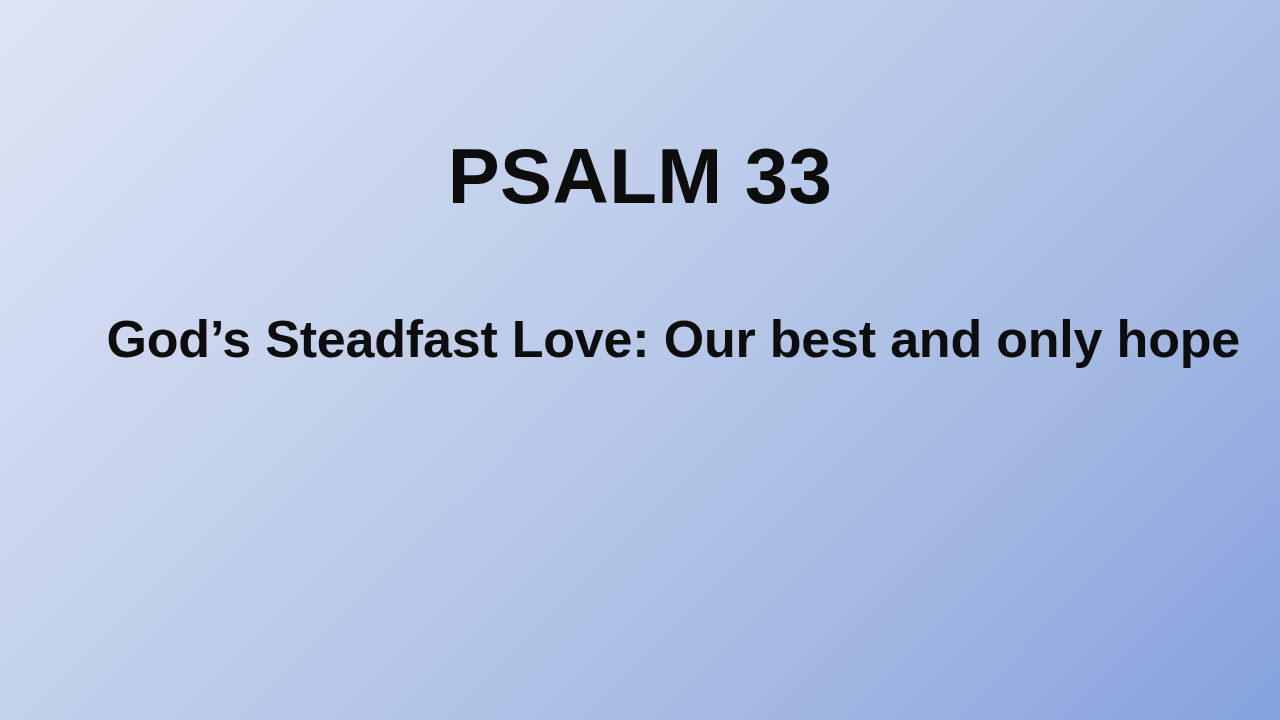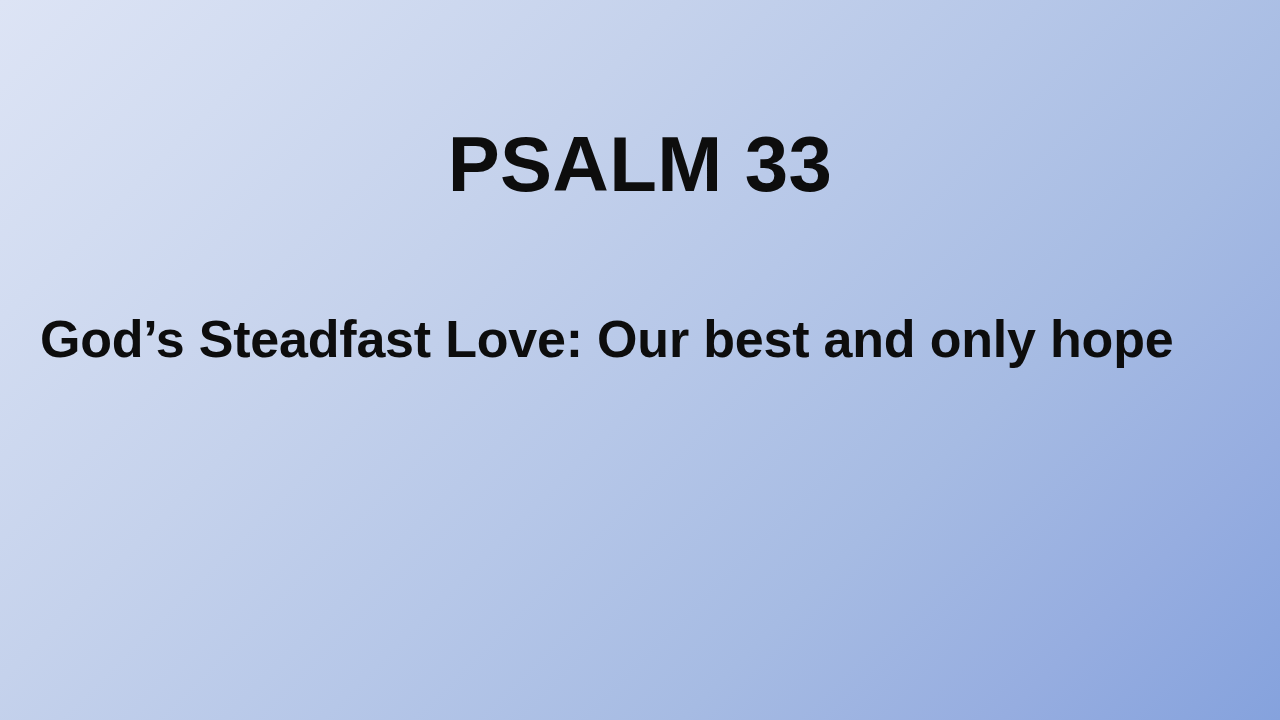--- a/index.html
+++ b/index.html
@@ -42,36 +42,36 @@
 
   .title-block {
     position: absolute;
     left: 64px;
     top: 118px;
     width: 1152px;
     text-align: center;
   }
 
   .slide-title {
-    margin: 0;
+    margin: 12px;
     font-family: "Liberation Sans", sans-serif;
     font-size: 78px;
     font-weight: bold;
     line-height: 1.18;
     letter-spacing: 0.4px;
     color: #0d0d0d;
     white-space: nowrap;
   }
 
   .subtitle-block {
     position: absolute;
     left: 40px;
     top: 308px;
     width: 1200px;
-    text-align: left;
+    text-align: right;
   }
 
   .slide-subtitle {
     margin: 0;
     font-family: "Liberation Sans", sans-serif;
     font-size: 52px;
     font-weight: bold;
     line-height: 1.2;
     letter-spacing: -0.2px;
     color: #0d0d0d;

